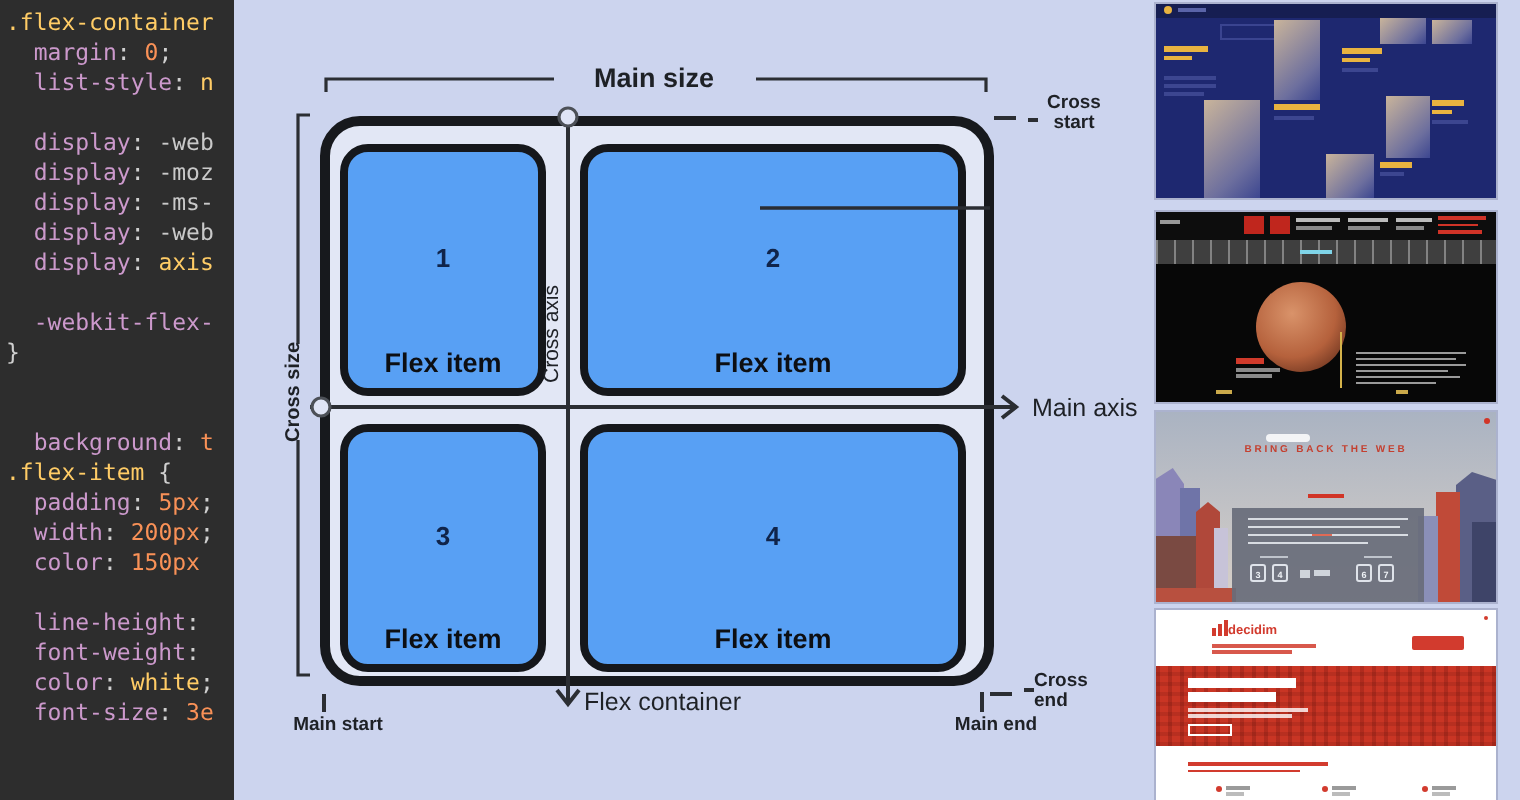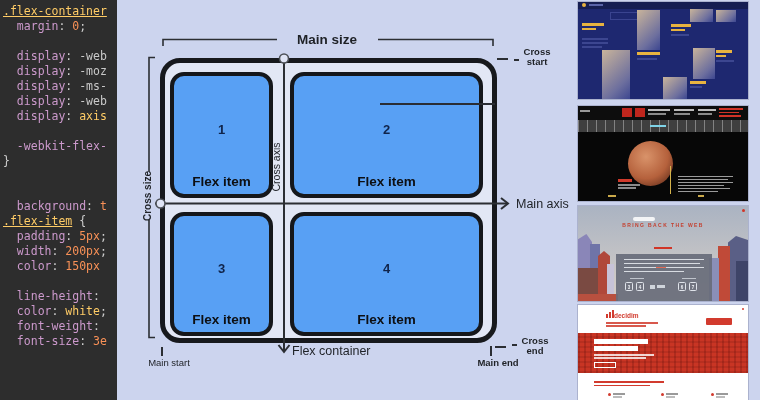--- a/index.html
+++ b/index.html
@@ -3,21 +3,21 @@
 <meta charset="utf-8">
 <style>
   html,body{margin:0;padding:0;background:#ccd4ee;}
   .stage{position:relative;width:760px;height:400px;overflow:hidden;background:#ccd4ee;font-family:"Liberation Sans",sans-serif;}
   .b{position:absolute;}
 
   
   .code-panel{position:absolute;left:0;top:0;width:117px;height:400px;background:#2d2d2d;overflow:hidden;
     font-family:"DejaVu Sans Mono",monospace;font-size:11.5px;line-height:15px;padding:4px 0 0 3px;box-sizing:border-box;}
   .cl{white-space:pre;height:15px;overflow:hidden;color:#cfcfcf;}
-  .cl .sel{color:#ffcc66;text-decoration:underline;}
+  .cl .sel{color:#ffcc66;}
   .cl .prop{color:#cc99cc;}
   .cl .num{color:#f99157;}
   .cl .kw{color:#ffcc66;}
   .cl .val{color:#c9c9c9;}
   .cl .pun{color:#cfcfcf;}
 
   
   .fcontainer{position:absolute;left:160px;top:58px;width:337px;height:285px;box-sizing:border-box;
     border:5px solid #17191d;border-radius:20px;background:#e2e7f5;}
   .fitem{position:absolute;box-sizing:border-box;background:#58a0f4;border:4px solid #15171b;border-radius:14px;}
@@ -54,40 +54,41 @@
   .decidim-logo{position:absolute;left:36px;top:7px;font-weight:bold;font-size:6.5px;color:#d23b2e;}
 </style>
 </head>
 <body>
 
 <div class="stage">
 
   <div class="code-panel" id="code">
       <div class="cl"><span class="sel">.flex-container</span></div>
       <div class="cl"><span class="pun">  </span><span class="prop">margin</span><span class="pun">: </span><span class="num">0</span><span class="pun">;</span></div>
+      <div class="cl"><span class="pun">  </span><span class="prop">list-style</span><span class="pun">: </span><span class="kw">n</span></div>
       <div class="cl">&nbsp;</div>
       <div class="cl"><span class="pun">  </span><span class="prop">display</span><span class="pun">: </span><span class="val">-web</span></div>
       <div class="cl"><span class="pun">  </span><span class="prop">display</span><span class="pun">: </span><span class="val">-moz</span></div>
       <div class="cl"><span class="pun">  </span><span class="prop">display</span><span class="pun">: </span><span class="val">-ms-</span></div>
       <div class="cl"><span class="pun">  </span><span class="prop">display</span><span class="pun">: </span><span class="val">-web</span></div>
       <div class="cl"><span class="pun">  </span><span class="prop">display</span><span class="pun">: </span><span class="kw">axis</span></div>
       <div class="cl">&nbsp;</div>
       <div class="cl"><span class="pun">  </span><span class="prop">-webkit-flex-</span></div>
       <div class="cl"><span class="pun">}</span></div>
       <div class="cl">&nbsp;</div>
       <div class="cl">&nbsp;</div>
       <div class="cl"><span class="pun">  </span><span class="prop">background</span><span class="pun">: </span><span class="num">t</span></div>
       <div class="cl"><span class="sel">.flex-item</span><span class="pun"> {</span></div>
       <div class="cl"><span class="pun">  </span><span class="prop">padding</span><span class="pun">: </span><span class="num">5px</span><span class="pun">;</span></div>
       <div class="cl"><span class="pun">  </span><span class="prop">width</span><span class="pun">: </span><span class="num">200px</span><span class="pun">;</span></div>
       <div class="cl"><span class="pun">  </span><span class="prop">color</span><span class="pun">: </span><span class="num">150px</span></div>
       <div class="cl">&nbsp;</div>
       <div class="cl"><span class="pun">  </span><span class="prop">line-height</span><span class="pun">:</span></div>
+      <div class="cl"><span class="pun">  </span><span class="prop">font-weight</span><span class="pun">:</span></div>
       <div class="cl"><span class="pun">  </span><span class="prop">color</span><span class="pun">: </span><span class="kw">white</span><span class="pun">;</span></div>
-      <div class="cl"><span class="pun">  </span><span class="prop">font-weight</span><span class="pun">:</span></div>
       <div class="cl"><span class="pun">  </span><span class="prop">font-size</span><span class="pun">: </span><span class="num">3e</span></div>
     </div>
 
   <div>
     <div class="fcontainer"></div>
 
     <div class="fitem" style="left:170px;top:72px;width:103px;height:126px;">
       <span class="num">1</span>
       <span class="ilabel">Flex item</span>
     </div>
@@ -130,22 +131,22 @@
 
       <line x1="380" y1="104" x2="495" y2="104" stroke="#2a2d33" stroke-width="1.8"></line>
     </svg>
 
     <div class="dlabel" style="left:327px;top:39px;transform:translate(-50%,-50%);font-weight:bold;font-size:13.5px;">Main size</div>
     <div class="dlabel vlabel" style="left:147px;top:196px;font-weight:bold;font-size:10px;">Cross size</div>
     <div class="dlabel vlabel" style="left:276px;top:167px;font-size:10.5px;">Cross axis</div>
     <div class="dlabel" style="left:516px;top:197px;font-size:12.5px;">Main axis</div>
     <div class="dlabel" style="left:292px;top:344px;font-size:12.5px;">Flex container</div>
     <div class="dlabel" style="left:519px;top:47px;width:36px;text-align:center;font-weight:bold;font-size:9.5px;line-height:1.1;">Cross start</div>
-    <div class="dlabel" style="left:517px;top:336px;width:36px;text-align:center;font-weight:bold;font-size:9.5px;line-height:1.1;">Cross end</div>
-    <div class="dlabel" style="left:145px;top:357px;width:48px;text-align:center;font-weight:normal;font-size:9.5px;">Main start</div>
+    <div class="dlabel" style="left:517px;top:336px;width:36px;text-align:left;font-weight:bold;font-size:9.5px;line-height:1.1;">Cross end</div>
+    <div class="dlabel" style="left:145px;top:357px;width:48px;text-align:center;font-weight:bold;font-size:9.5px;">Main start</div>
     <div class="dlabel" style="left:474px;top:357px;width:48px;text-align:center;font-weight:bold;font-size:9.5px;">Main end</div>
   </div>
 
   <div>
 
     <div class="thumb t1">
       <div class="b" style="left:0;top:0;width:170px;height:7px;background:#161e52;"></div>
       <div class="b" style="left:4px;top:1px;width:4px;height:4px;border-radius:50%;background:#e8b340;"></div>
       <div class="b" style="left:11px;top:2px;width:14px;height:2px;background:#5a64a8;"></div>
       <div class="b" style="left:32px;top:10px;width:26px;height:6px;border:1px solid #3a4490;"></div>

